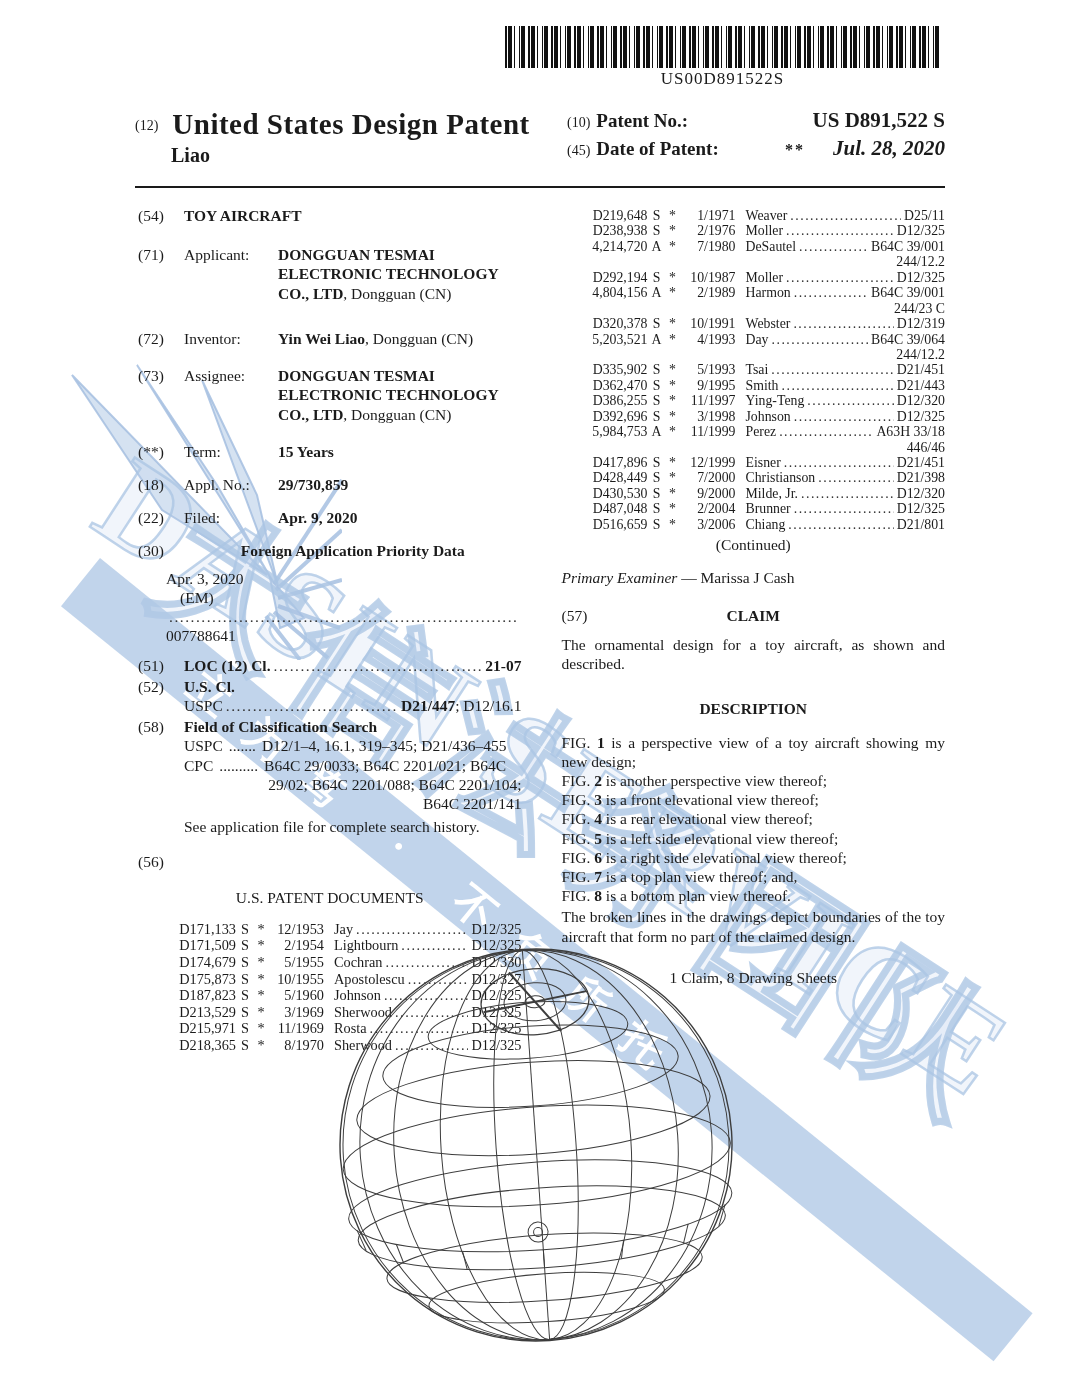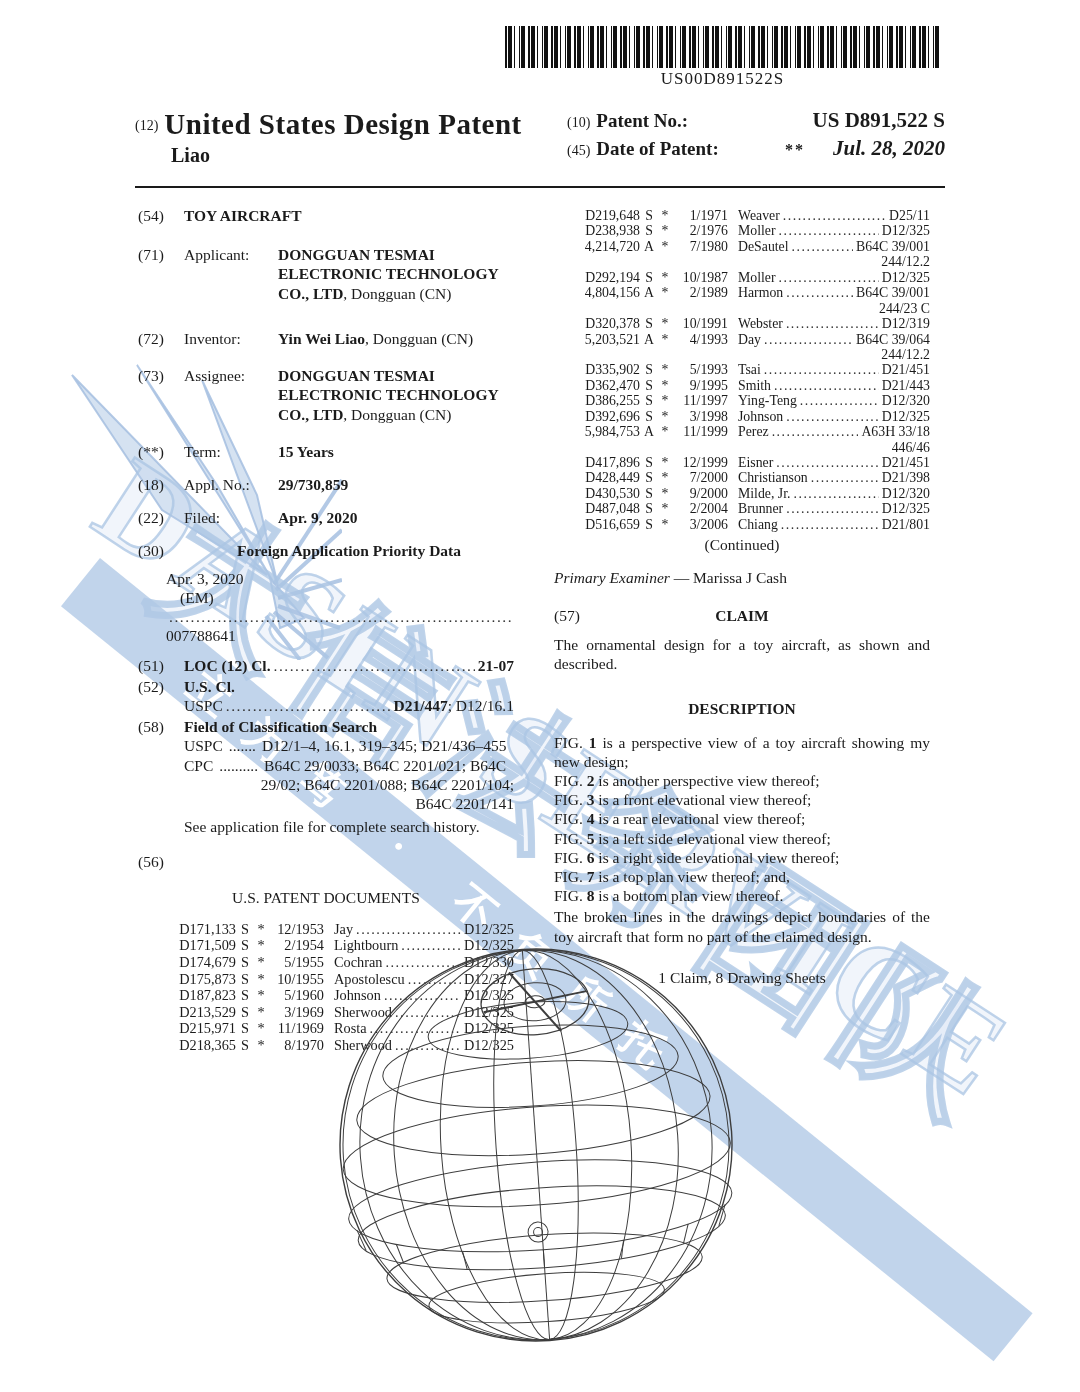--- a/index.html
+++ b/index.html
@@ -19,32 +19,32 @@
              padding:8px 0 0 150px;box-sizing:border-box;white-space:nowrap;}
   .wm-logo{position:absolute;left:42px;top:360px;}
   
   .top{position:relative;z-index:1;}
   .barcode-wrap{position:absolute;left:505px;top:26px;width:435px;text-align:center;}
   .barcode{height:42px;width:435px;
     background:repeating-linear-gradient(90deg,#111 0 2px,#fff 2px 3px,#111 3px 7px,#fff 7px 9px,
                #111 9px 10px,#fff 10px 14px,#111 14px 15px,#fff 15px 16px,#111 16px 20px,#fff 20px 23px);}
   .barcode-text{font-size:17px;letter-spacing:1px;margin-top:1px;}
   .hdr{position:absolute;left:135px;right:135px;top:108px;display:flex;justify-content:space-between;}
-  .kind{font-size:14px;margin-right:6px;position:relative;top:10px;}
+  .kind{font-size:14px;margin-right:14px;position:relative;top:10px;}
   .main-title{font-size:29px;font-weight:bold;letter-spacing:0.5px;text-align:center;}
   .surname{font-size:20px;font-weight:bold;margin:3px 0 0 36px;}
   .hdr-right{width:378px;font-size:19px;}
   .hdr-row{display:flex;align-items:baseline;margin-bottom:3px;}
   .hdr-num{font-size:14px;margin-right:6px;}
   .hdr-lab{font-weight:bold;}
   .hdr-val{font-weight:bold;font-size:21px;margin-left:auto;}
   .stars{font-weight:bold;font-size:16px;margin-left:auto;margin-right:28px;letter-spacing:2px;}
   .rule{position:absolute;left:135px;right:135px;top:186px;border-top:2px solid #1a1a1a;}
   
-  .content{position:absolute;left:138px;right:150px;top:206px;display:flex;gap:40px;z-index:1;}
+  .content{position:absolute;left:138px;right:135px;top:206px;display:flex;gap:40px;z-index:1;}
   .col{flex:1;min-width:0;font-size:15.5px;line-height:1.24;}
   .item{display:flex;margin-bottom:14px;}
   .tag{width:46px;flex:none;}
   .lab{width:94px;flex:none;}
   .val{width:268px;}
   .b{font-weight:bold;}
   .center-h{text-align:center;font-weight:bold;flex:1;}
   .dots{flex:1;overflow:hidden;white-space:nowrap;margin:0 3px;}
   .dots::after{content:"....................................................................................";letter-spacing:1.5px;color:#333;}
   .prio-line{display:flex;margin:2px 0 10px 28px;flex-direction:column;}

